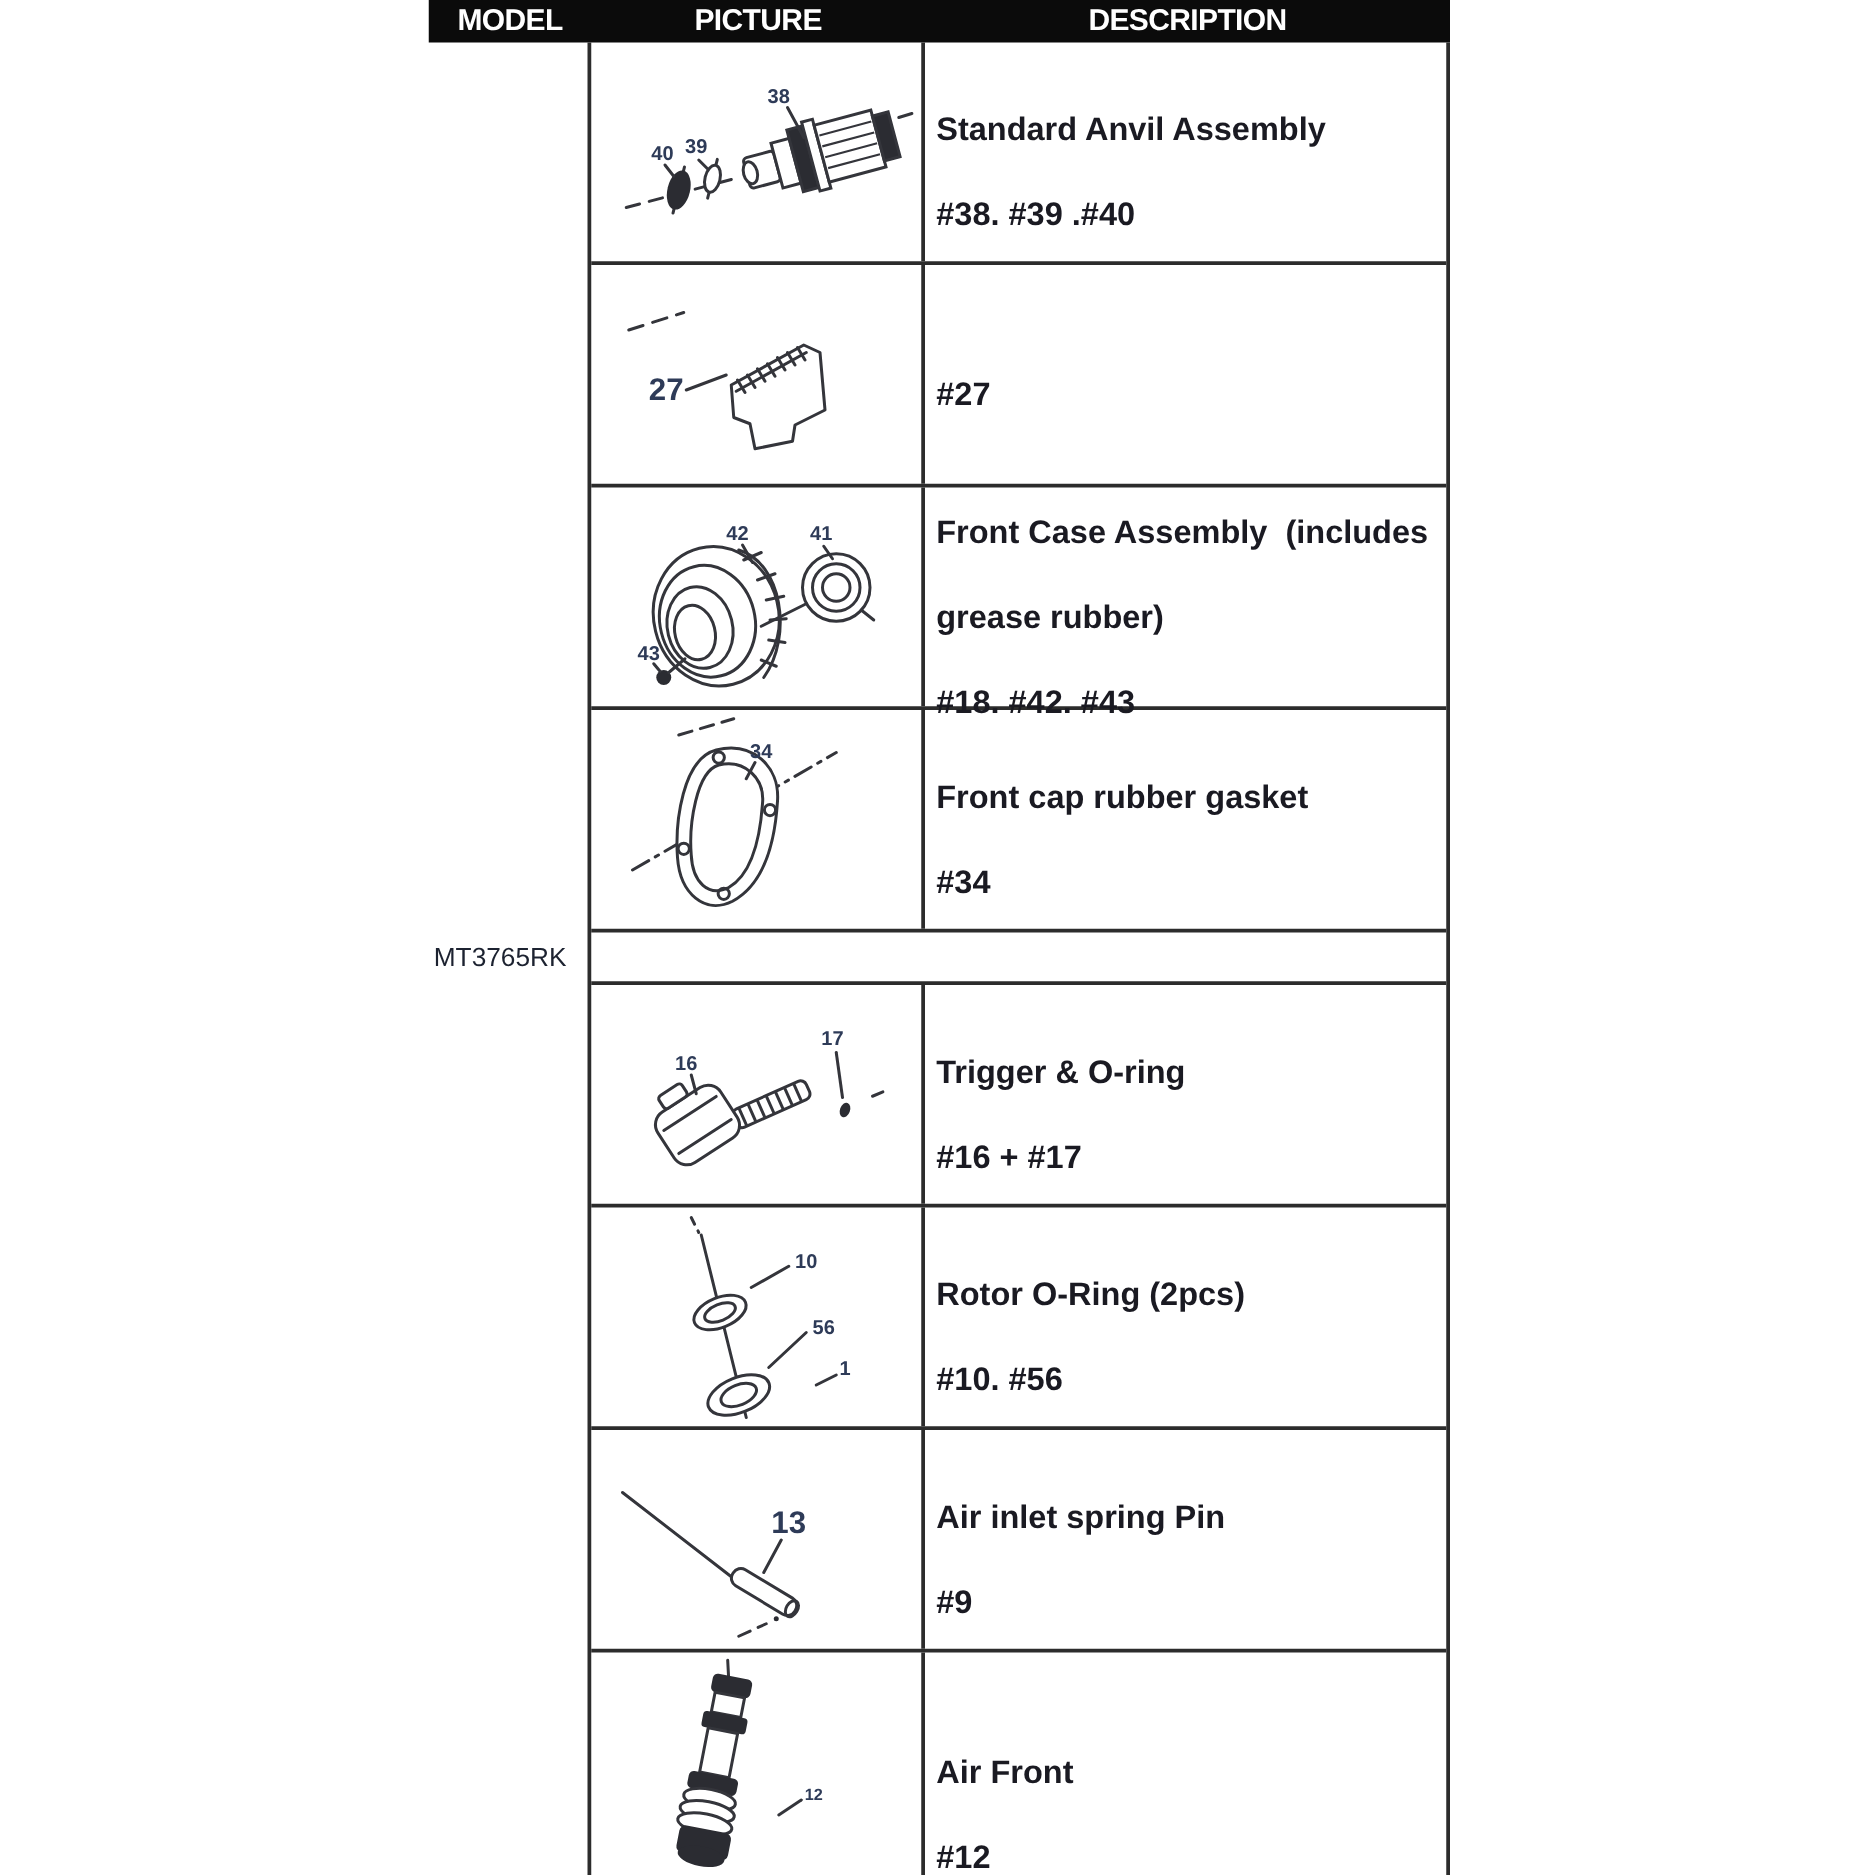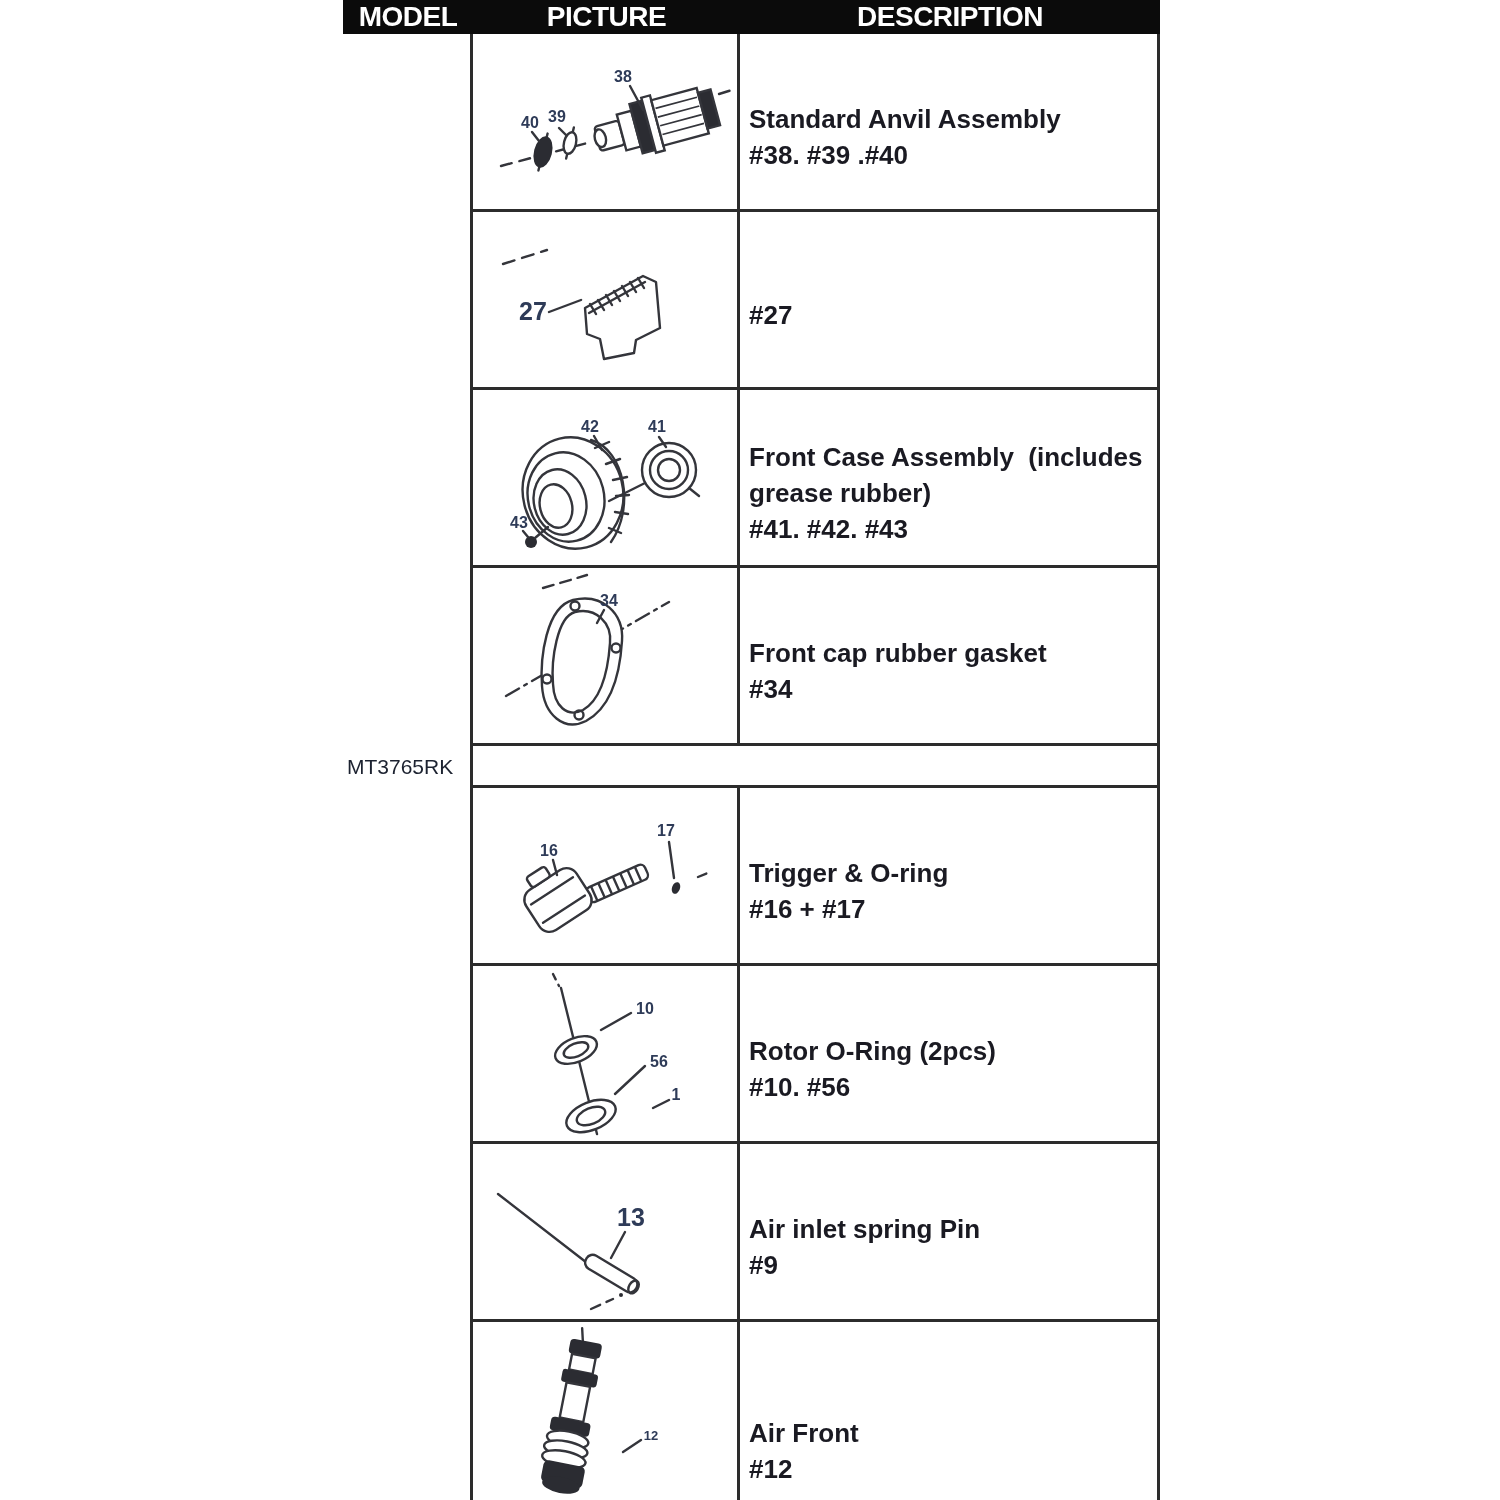--- a/index.html
+++ b/index.html
@@ -1,33 +1,33 @@
 <!DOCTYPE html>
 <html><head>
 <meta charset="utf-8">
 <style>
   html,body{margin:0;padding:0;background:#ffffff;}
   #page{position:relative;width:1500px;height:1500px;background:#ffffff;overflow:hidden;
         font-family:"Liberation Sans",sans-serif;}
   .tbl{position:absolute;left:343px;top:0;width:817px;}
   .thead{display:flex;height:34px;background:#0b0b0b;color:#ffffff;}
   .thead .hc{display:flex;align-items:center;justify-content:center;
-             font-weight:bold;font-size:28px;letter-spacing:-0.5px;box-sizing:border-box;text-align:right;}
+             font-weight:bold;font-size:24px;letter-spacing:-0.5px;box-sizing:border-box;text-align:right;}
   .hc.c1{width:130px;} .hc.c2{width:267px;} .hc.c3{width:420px;}
   .tbody{display:flex;}
   .model-col{width:130px;height:1466px;box-sizing:border-box;border-right:3px solid #2c2c2c;
              display:flex;align-items:center;padding-left:4px;
              font-size:21px;font-weight:normal;color:#1c2230;white-space:nowrap;}
   .rows{width:687px;box-sizing:border-box;border-right:3px solid #2c2c2c;}
   .row{display:flex;box-sizing:border-box;border-bottom:3px solid #2c2c2c;}
   .row.h178{height:178px;} .row.hlast{height:258px;border-bottom:none;}
   .row.spacer{height:42px;}
   .pic{width:267px;box-sizing:border-box;border-right:3px solid #2c2c2c;position:relative;overflow:hidden;}
   .desc{flex:1;box-sizing:border-box;display:flex;flex-direction:column;justify-content:center;
-        padding:30px 0 0 9px;font-size:26px;font-weight:bold;color:#1a1a22;line-height:36px;}
+        padding:30px 0 0 9px;font-size:26px;font-weight:bold;color:#1a1a22;line-height:36px;gap:32px;}
   .hlast .desc{padding-top:0;}
   .desc div{white-space:pre;}
   svg{display:block;}
   .ln{stroke:#34353b;stroke-width:2.4;fill:none;stroke-linecap:round;stroke-linejoin:round;}
   .fil{fill:#2b2c32;stroke:none;}
   .wh{fill:#ffffff;}
   text.cl{fill:#2e3b58;font-weight:bold;font-size:16px;font-family:"Liberation Sans",sans-serif;text-anchor:middle;}
   text.cl.big{font-size:25px;}
   text.cl.sm{font-size:13px;}
 </style>
@@ -123,21 +123,21 @@
               <line class="ln" x1="186" y1="47" x2="193" y2="57" stroke-width="2"></line>
               <line class="ln" x1="50" y1="141" x2="55" y2="147" stroke-width="2"></line>
               <text class="cl" x="117" y="42">42</text>
               <text class="cl" x="184" y="42">41</text>
               <text class="cl" x="46" y="138">43</text>
             </svg>
           </div>
           <div class="desc">
             <div>Front Case Assembly  (includes</div>
             <div>grease rubber)</div>
-            <div>#41. #42. #43</div>
+            <div>#18. #42. #43</div>
           </div>
         </div>
 
         <div class="row h178">
           <div class="pic">
             <svg width="264" height="175" viewBox="0 0 264 175">
               <path class="ln" stroke-dasharray="11 7" d="M70,20 L114,7"></path>
               <path class="ln" stroke-dasharray="15 6 3 6" stroke-width="2" d="M33,128 L196,34"></path>
               <path class="ln wh" d="M100,32 C129,25 151,45 149,73 C147,105 139,139 113,153 C91,164 71,147 69,118 C67,90 73,39 100,32 Z"></path>
               <path class="ln" stroke-width="1.8" d="M102,44 C123,39 139,55 137,75 C135,103 129,131 110,142 C94,150 81,138 80,116 C78,92 84,49 102,44 Z"></path>

